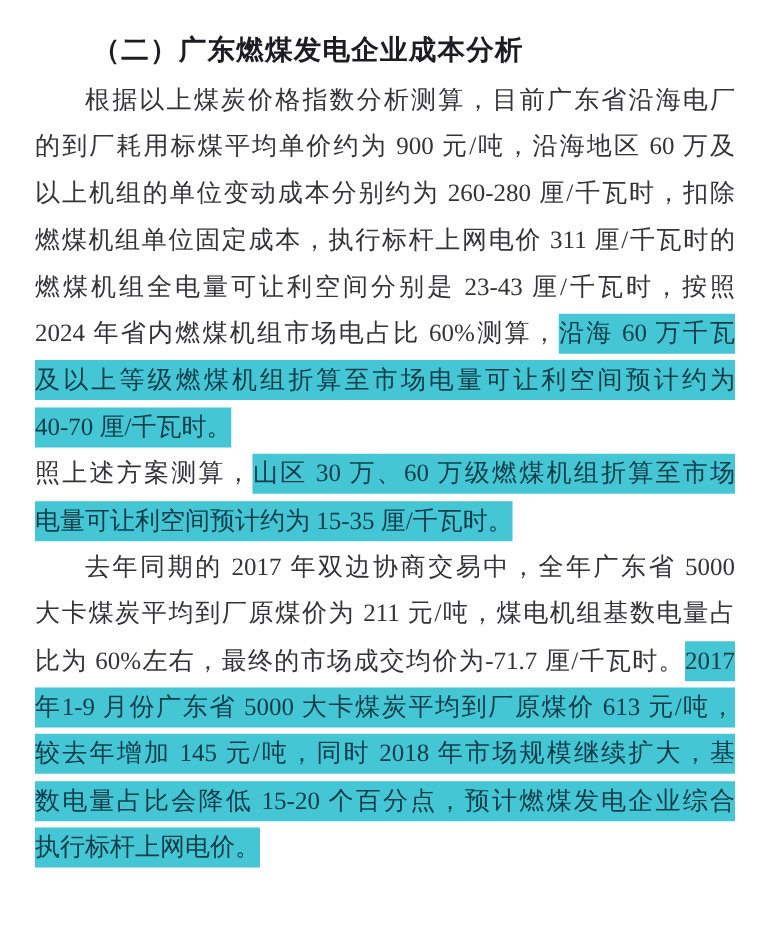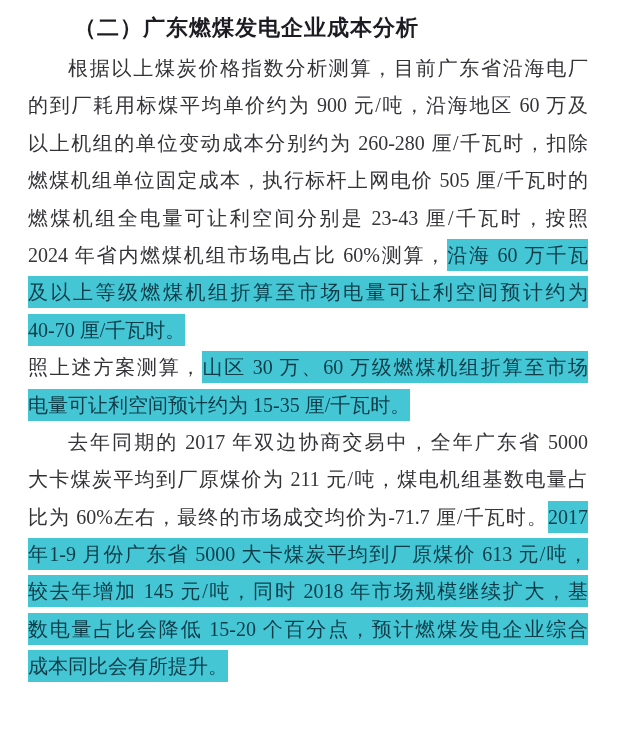--- a/index.html
+++ b/index.html
@@ -7,21 +7,21 @@
     padding: 0;
     background: #ffffff;
   }
   body {
     width: 617px;
     height: 751px;
     overflow: hidden;
     font-family: "Liberation Serif", "DejaVu Serif", serif;
   }
   .doc {
-    padding: 10px 29px 0 28px;
+    padding: 22px 29px 0 28px;
   }
   .heading {
     margin: 2px 0 6px 0;
     padding-left: 46px;
     font-size: 22px;
     line-height: 32px;
     font-weight: bold;
     color: #1c1c22;
     letter-spacing: 1px;
   }
@@ -57,28 +57,28 @@
 </style>
 </head>
 <body>
 
 <div class="doc">
   <h2 class="heading">（二）广东燃煤发电企业成本分析</h2>
   <div class="body-lines">
       <div class="line indent justify"><span class="seg">根据以上煤炭价格指数分析测算，目前广东省沿海电厂</span></div>
       <div class="line justify"><span class="seg">的到厂耗用标煤平均单价约为 900 元/吨，沿海地区 60 万及</span></div>
       <div class="line justify"><span class="seg">以上机组的单位变动成本分别约为 260-280 厘/千瓦时，扣除</span></div>
-      <div class="line justify"><span class="seg">燃煤机组单位固定成本，执行标杆上网电价 505 厘/千瓦时的</span></div>
+      <div class="line justify"><span class="seg">燃煤机组单位固定成本，执行标杆上网电价 311 厘/千瓦时的</span></div>
       <div class="line justify"><span class="seg">燃煤机组全电量可让利空间分别是 23-43 厘/千瓦时，按照</span></div>
       <div class="line justify"><span class="seg">2024 年省内燃煤机组市场电占比 60%测算，</span><span class="seg hl">沿海 60 万千瓦</span></div>
       <div class="line justify"><span class="seg hl">及以上等级燃煤机组折算至市场电量可让利空间预计约为</span></div>
       <div class="line"><span class="seg hl">40-70 厘/千瓦时。</span></div>
       <div class="line justify"><span class="seg">照上述方案测算，</span><span class="seg hl">山区 30 万、60 万级燃煤机组折算至市场</span></div>
       <div class="line"><span class="seg hl">电量可让利空间预计约为 15-35 厘/千瓦时。</span></div>
       <div class="line indent justify"><span class="seg">去年同期的 2017 年双边协商交易中，全年广东省 5000</span></div>
       <div class="line justify"><span class="seg">大卡煤炭平均到厂原煤价为 211 元/吨，煤电机组基数电量占</span></div>
       <div class="line justify"><span class="seg">比为 60%左右，最终的市场成交均价为-71.7 厘/千瓦时。</span><span class="seg hl">2017</span></div>
       <div class="line justify"><span class="seg hl">年1-9 月份广东省 5000 大卡煤炭平均到厂原煤价 613 元/吨，</span></div>
       <div class="line justify"><span class="seg hl">较去年增加 145 元/吨，同时 2018 年市场规模继续扩大，基</span></div>
       <div class="line justify"><span class="seg hl">数电量占比会降低 15-20 个百分点，预计燃煤发电企业综合</span></div>
-      <div class="line"><span class="seg hl">成本同比会有所提升。</span></div>
+      <div class="line"><span class="seg hl">执行标杆上网电价。</span></div>
     </div>
 </div>
 
 </body></html>

